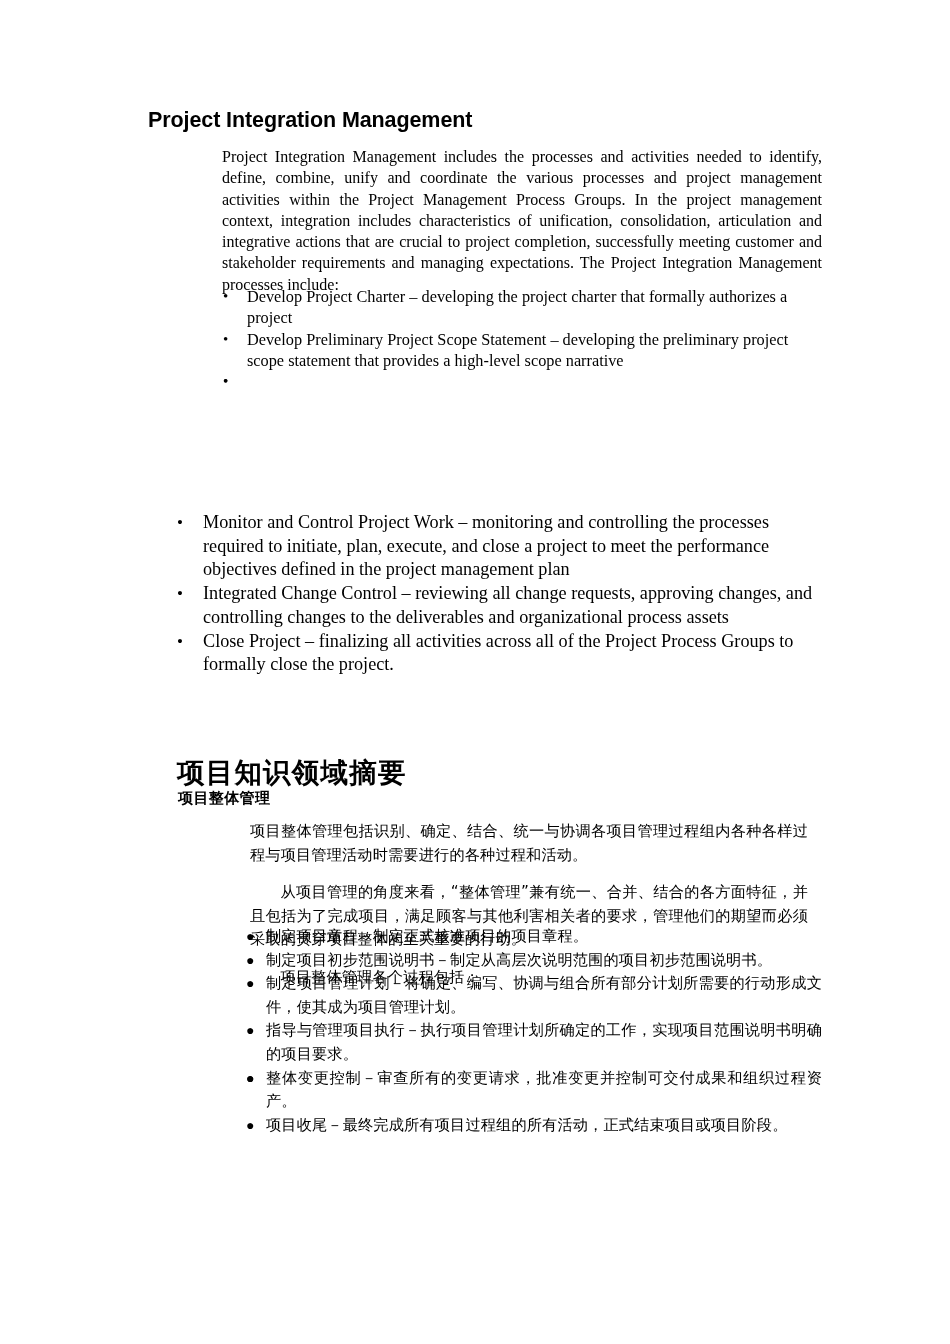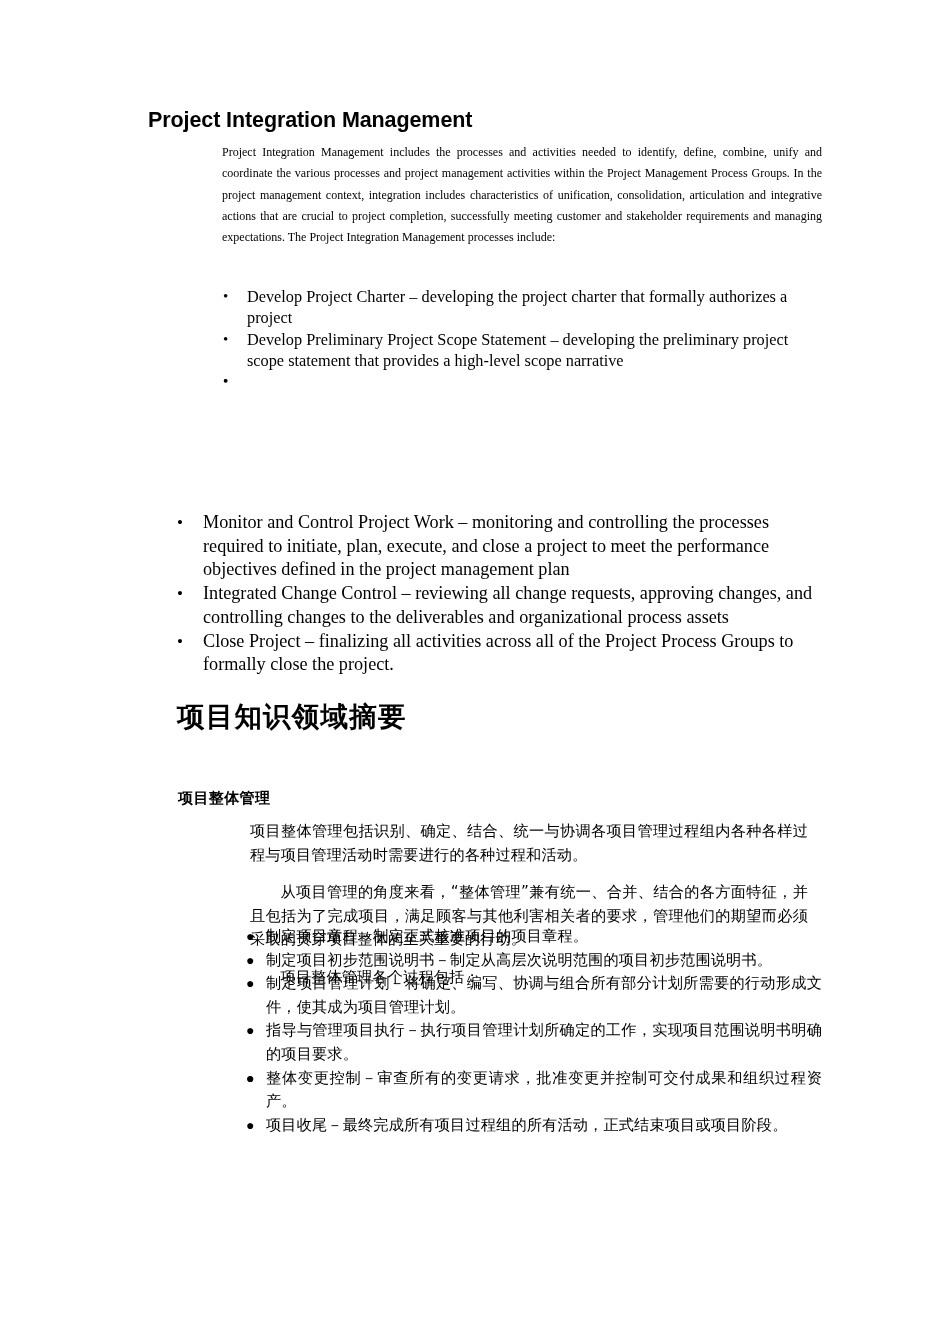--- a/index.html
+++ b/index.html
@@ -37,21 +37,21 @@
     line-height: 26px;
     white-space: nowrap;
     text-align: center;
   }
 
   .body-en {
     position: absolute;
     left: 222px;
     top: 130px;
     width: 600px;
-    font-size: 12px;
+    font-size: 16px;
     line-height: 21.3px;
     text-align: justify;
     text-justify: inter-word;
   }
 
   ul.lvl2 {
     position: absolute;
     left: 222px;
     top: 286px;
     width: 600px;
@@ -98,21 +98,21 @@
     line-height: 23.7px;
   }
 
   
   .cjk {
     font-family: "DejaVu Sans", "Liberation Sans", sans-serif;
   }
   .h1-cn {
     position: absolute;
     left: 177px;
-    top: 676px;
+    top: 732px;
     font-size: 27.5px;
     line-height: 34px;
     letter-spacing: 1.2px;
     white-space: nowrap;
   }
   .h2-cn {
     position: absolute;
     left: 178px;
     top: 772px;
     font-size: 15px;

